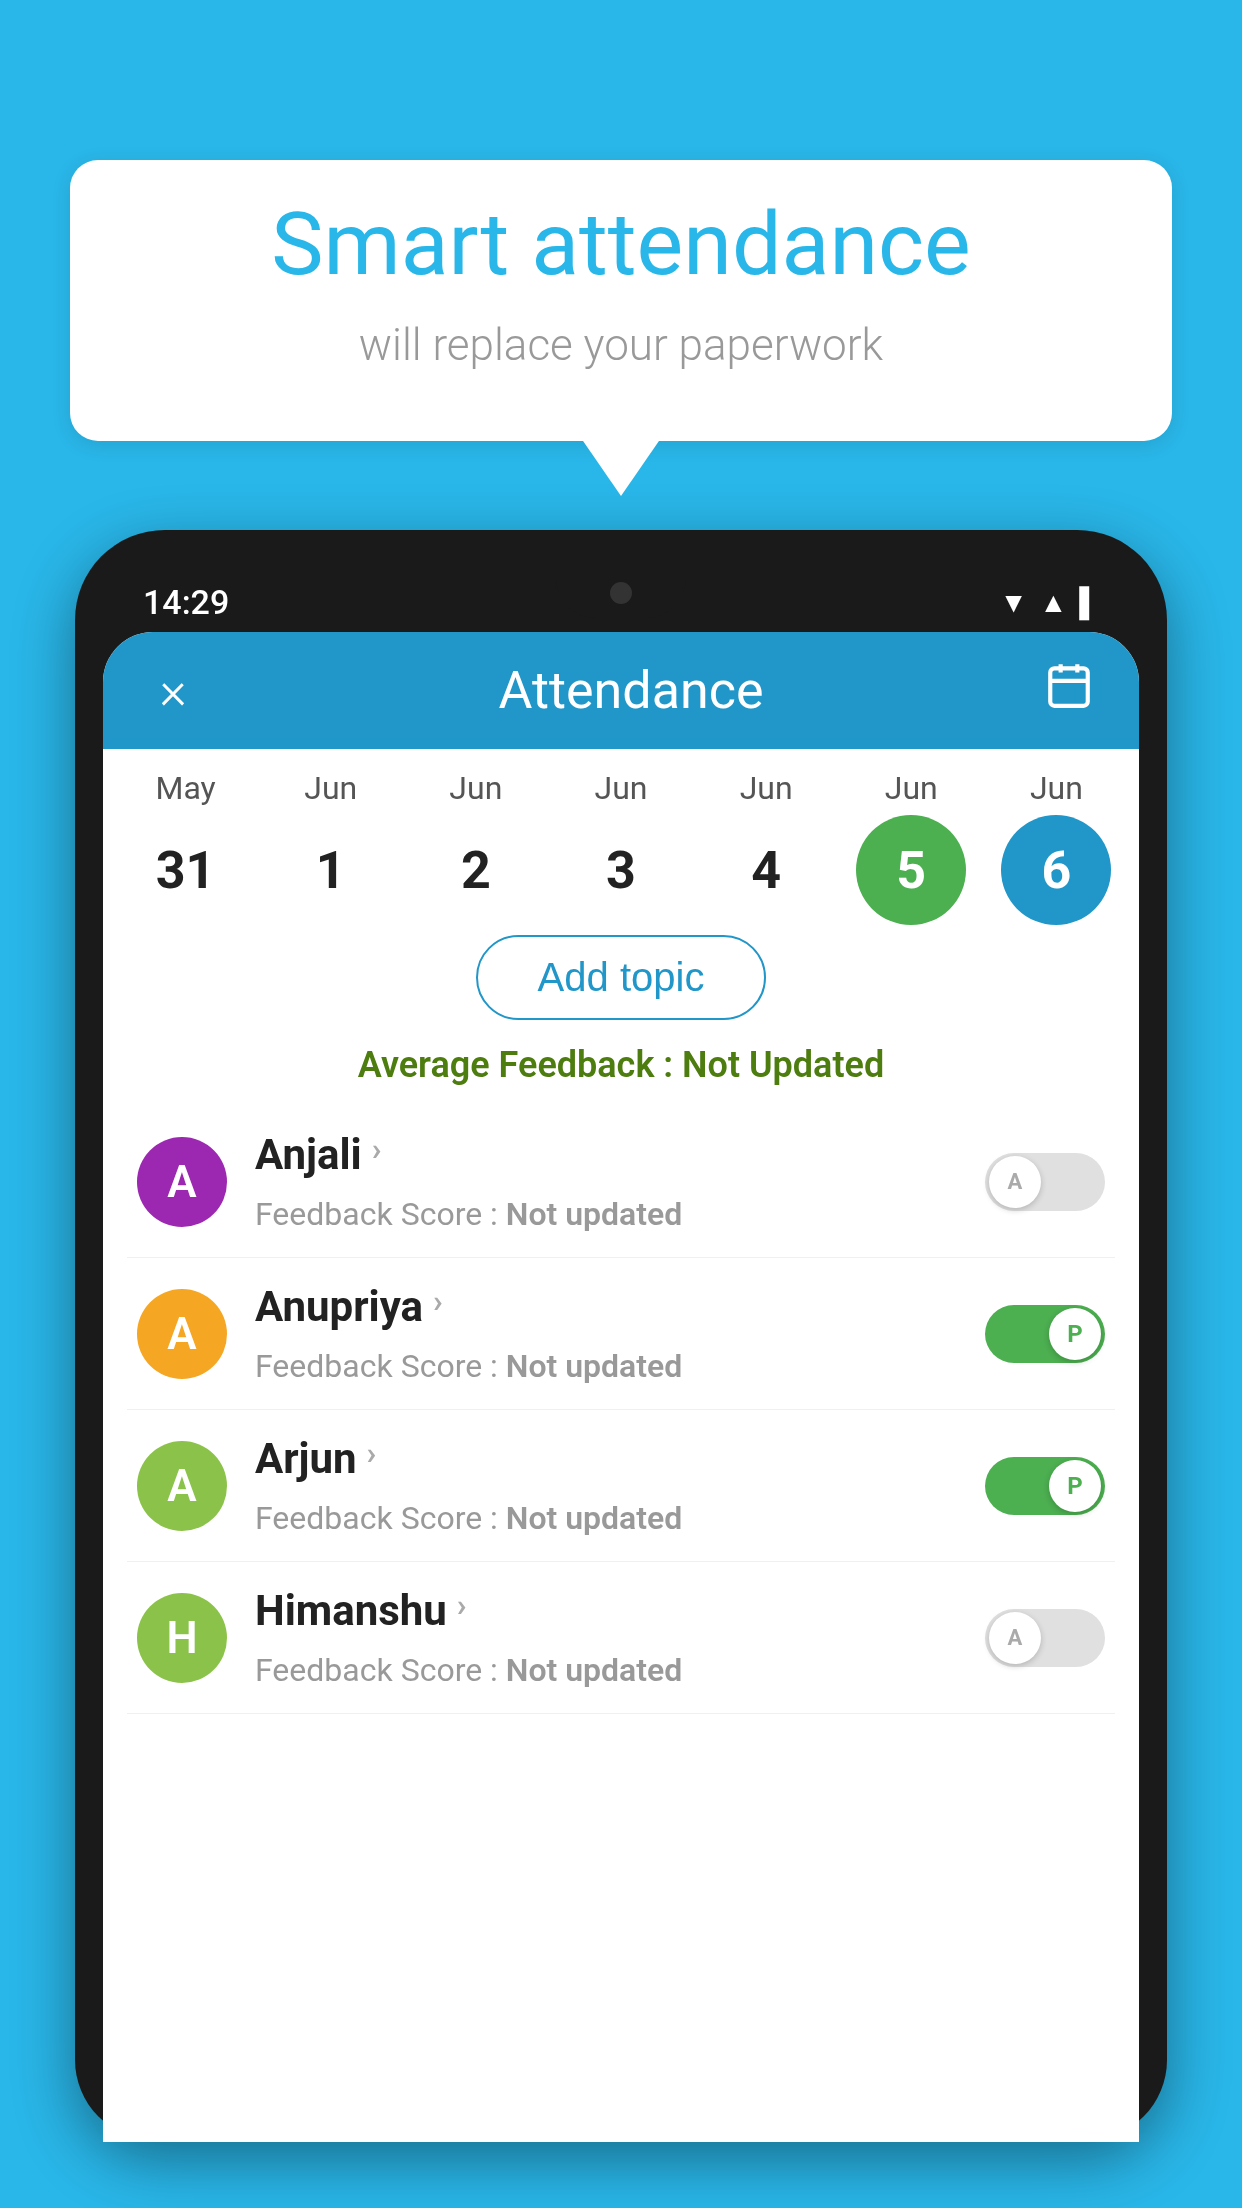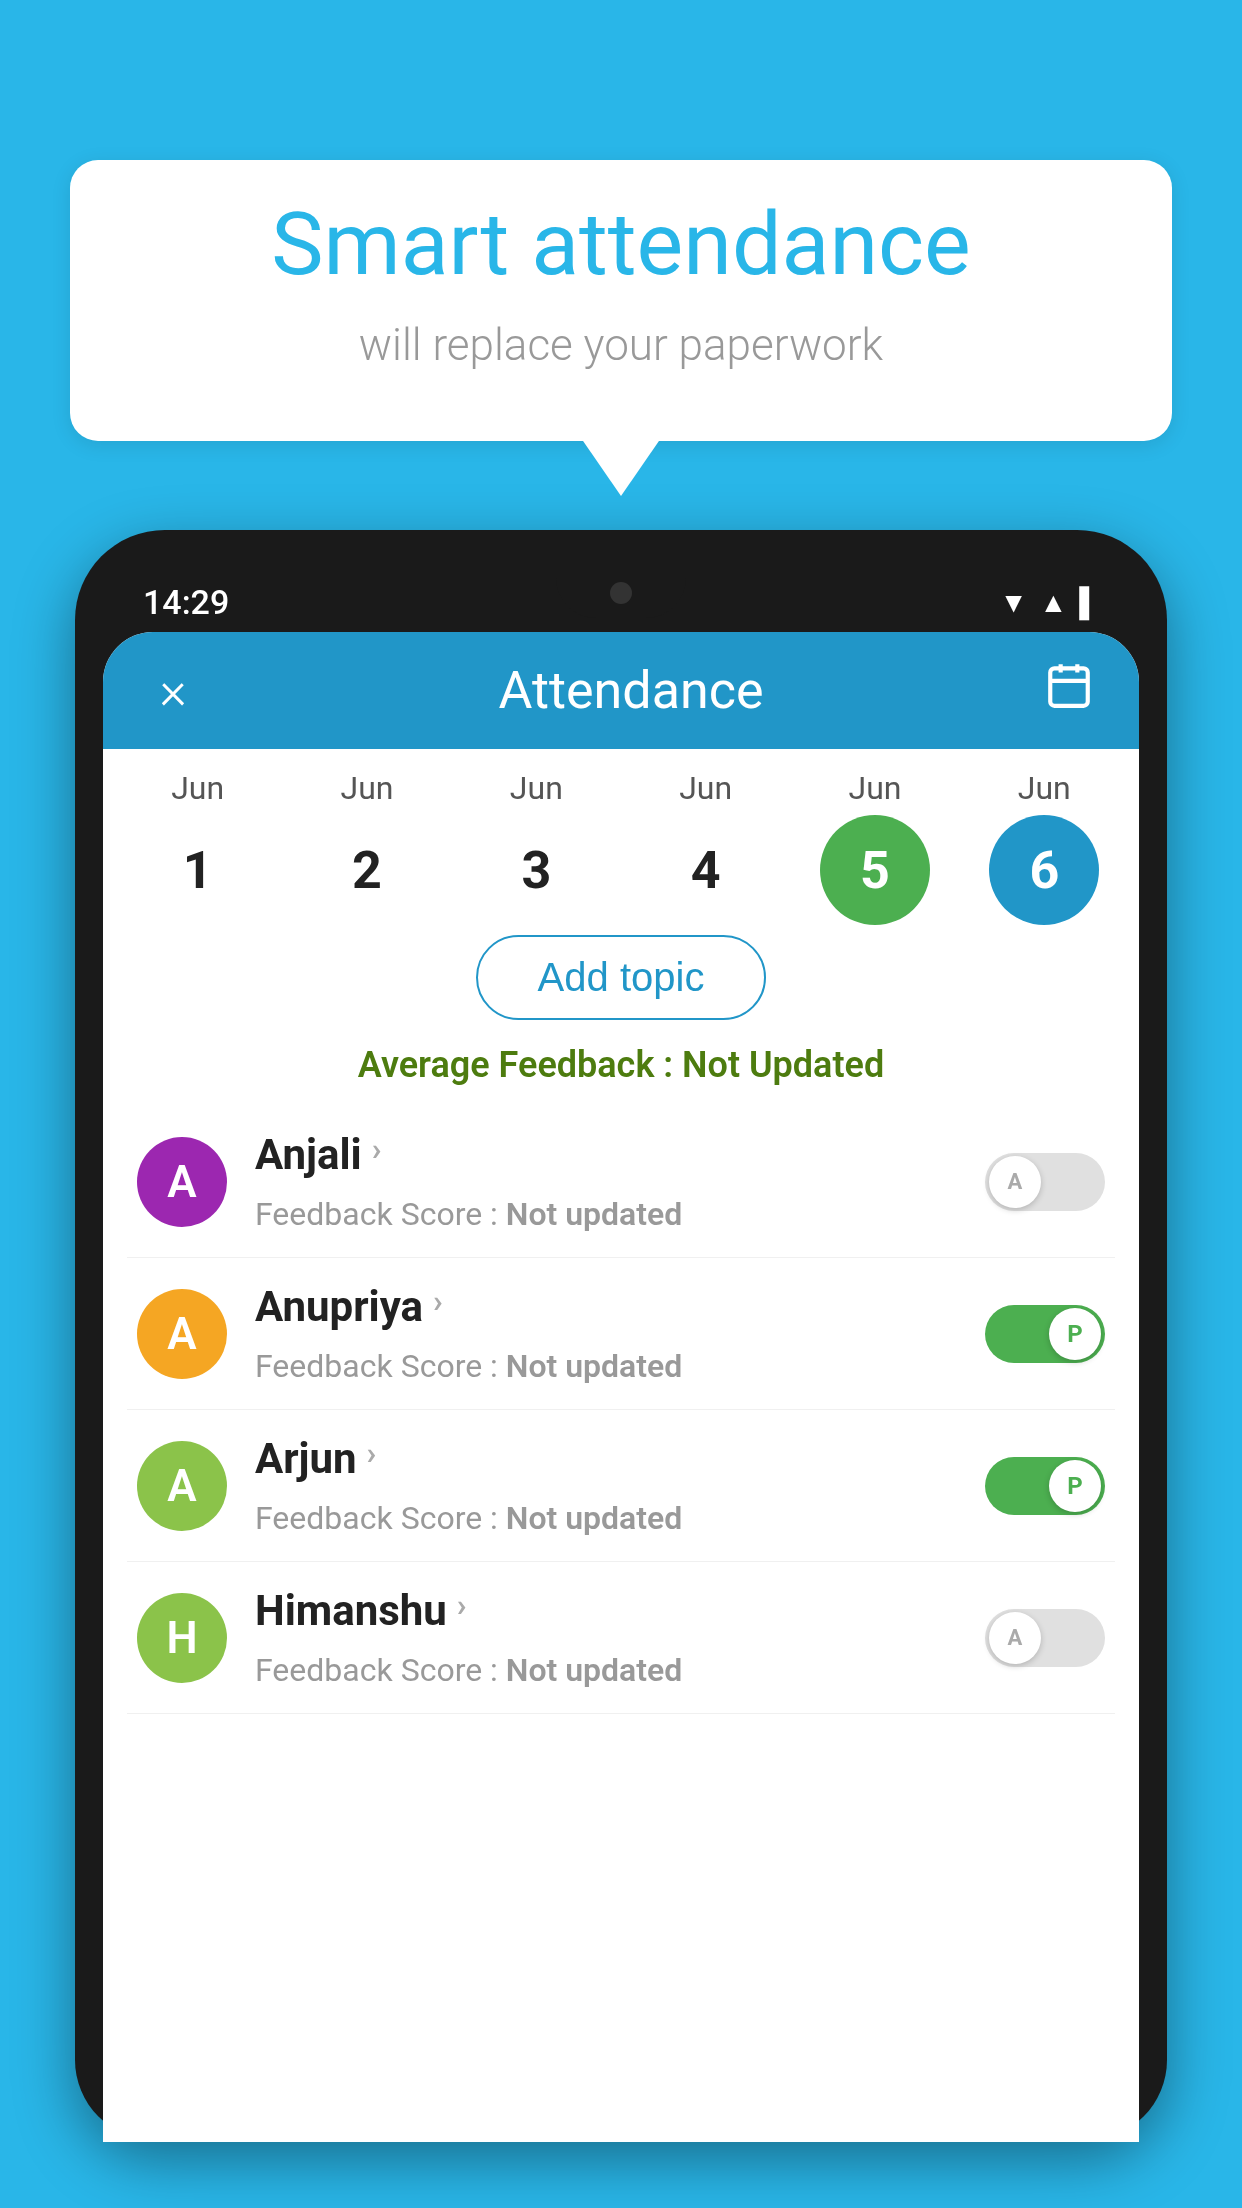--- a/index.html
+++ b/index.html
@@ -407,20 +407,24 @@
             <rect x="3" y="4" width="18" height="18" rx="2" ry="2"></rect>
             <line x1="16" y1="2" x2="16" y2="6"></line>
             <line x1="8" y1="2" x2="8" y2="6"></line>
             <line x1="3" y1="10" x2="21" y2="10"></line>
           </svg>
         </span>
       </div>
 
 
       <div class="date-row">
+      <div class="date-col">
+            <div class="month-label">May</div>
+            <div class="day-number">31</div>
+          </div>
           <div class="date-col">
             <div class="month-label">Jun</div>
             <div class="day-number">1</div>
           </div>
           <div class="date-col">
             <div class="month-label">Jun</div>
             <div class="day-number">2</div>
           </div>
           <div class="date-col">
             <div class="month-label">Jun</div>

